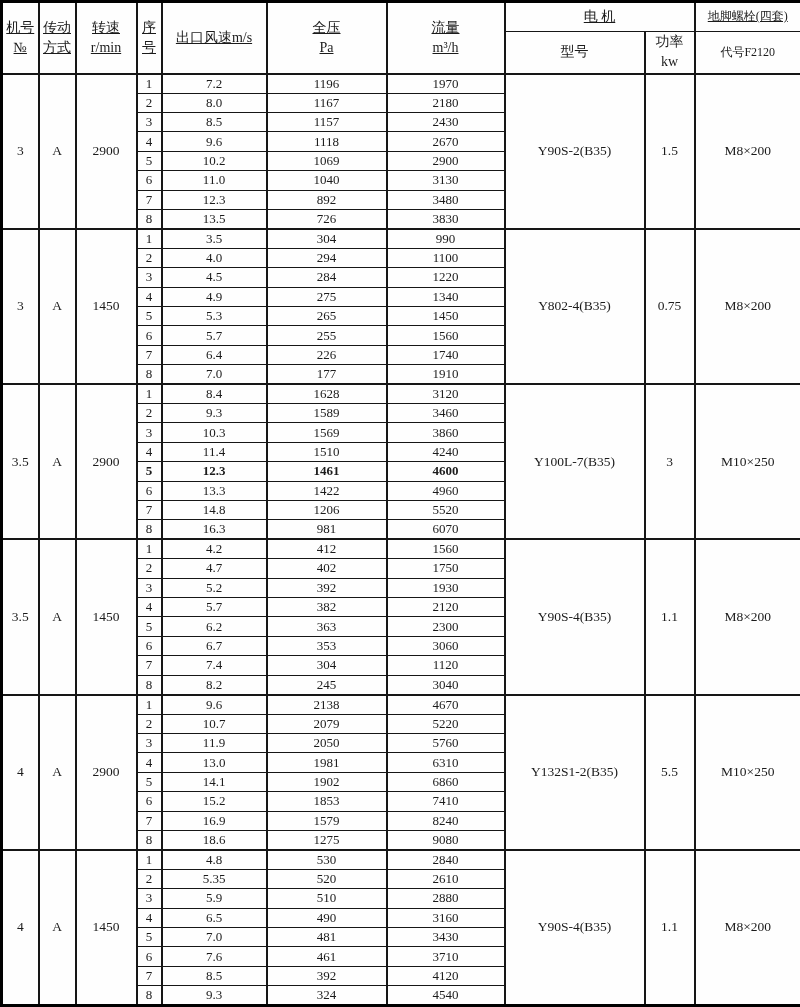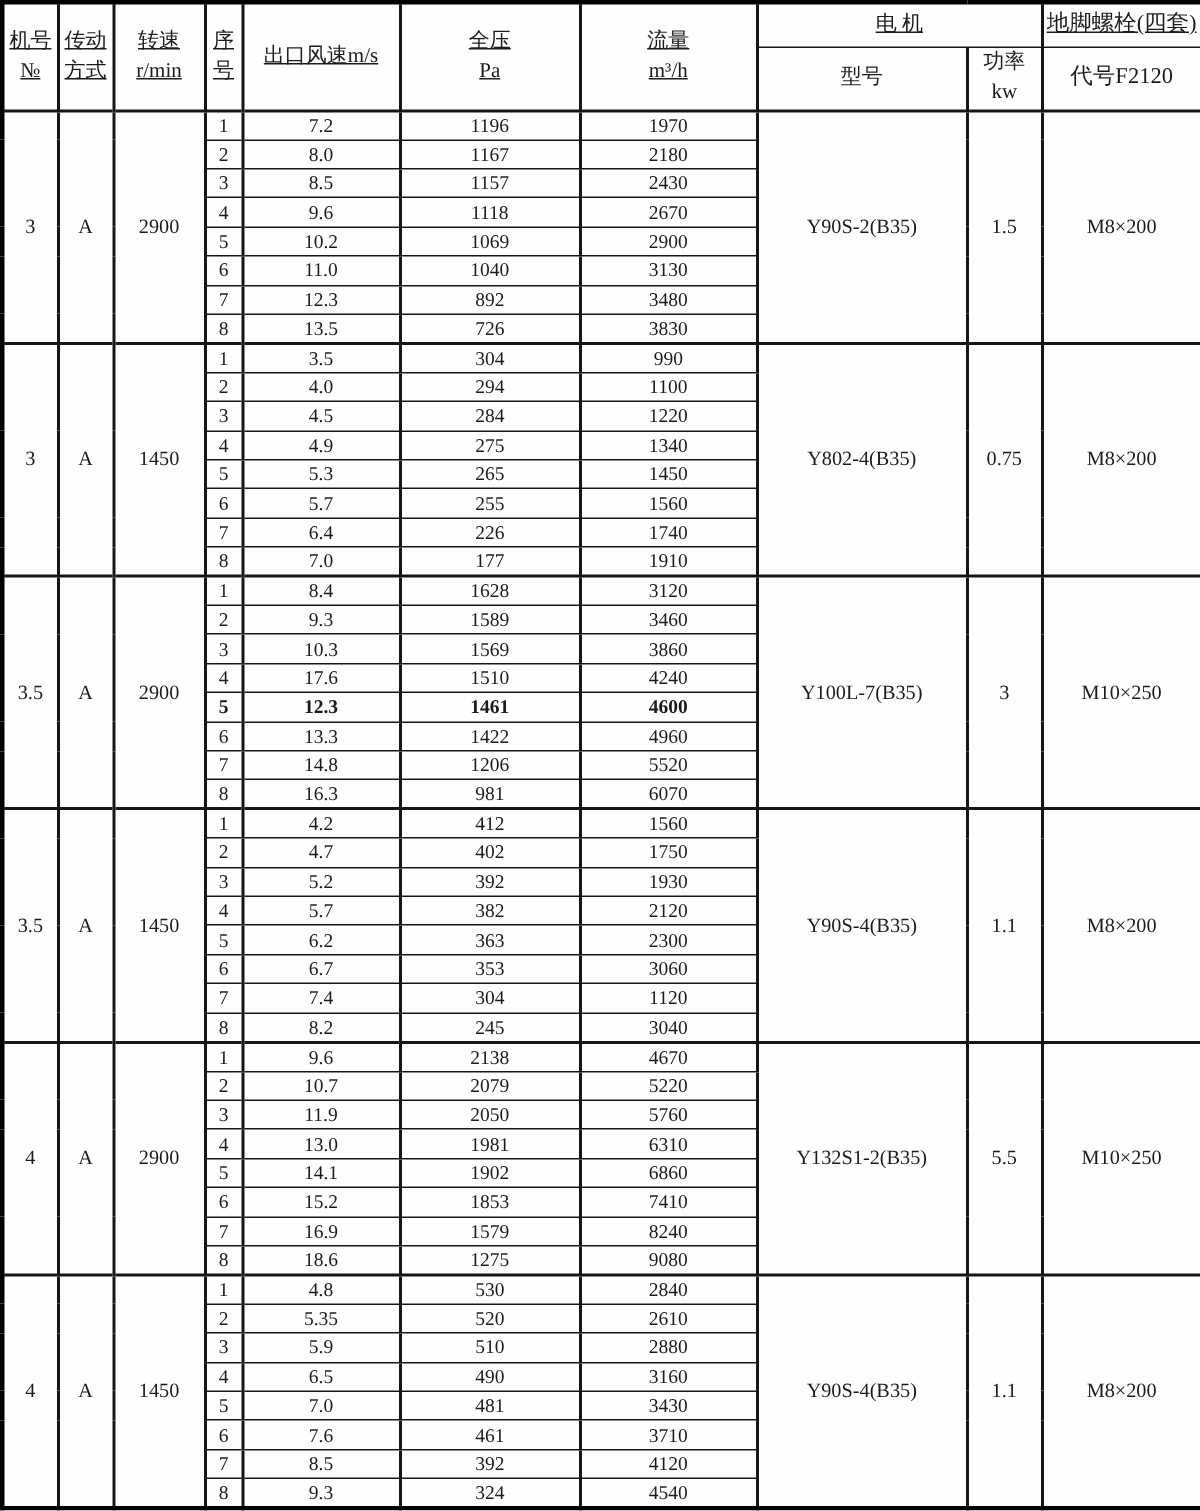--- a/index.html
+++ b/index.html
@@ -37,21 +37,21 @@
   }
   thead th {
     border-top-width: 2px;
     border-bottom-width: 2px;
     font-size: 14px;
     line-height: 1.45;
   }
   thead tr.h1 { height: 30px; text-decoration: underline; }
   thead tr.h2 { height: 40px; }
   thead th .ln { display: block; }
-  th.bolt-head { font-size: 15px; margin-left: 23px; }
+  th.bolt-head { font-size: 12px; margin-left: 23px; }
   tbody td {
     font-size: 13px;
   }
   tbody tr { height: 19px; }
   tbody tr.block-start td {
     border-top-width: 2px;
   }
   tbody tr.bold-row td {
     font-weight: bold;
   }
@@ -244,21 +244,21 @@
         <td>3460</td>
       </tr>
       <tr>
         <td>3</td>
         <td>10.3</td>
         <td>1569</td>
         <td>3860</td>
       </tr>
       <tr>
         <td>4</td>
-        <td>17.6</td>
+        <td>11.4</td>
         <td>1510</td>
         <td>4240</td>
       </tr>
       <tr class=" bold-row">
         <td>5</td>
         <td>12.3</td>
         <td>1461</td>
         <td>4600</td>
       </tr>
       <tr>

